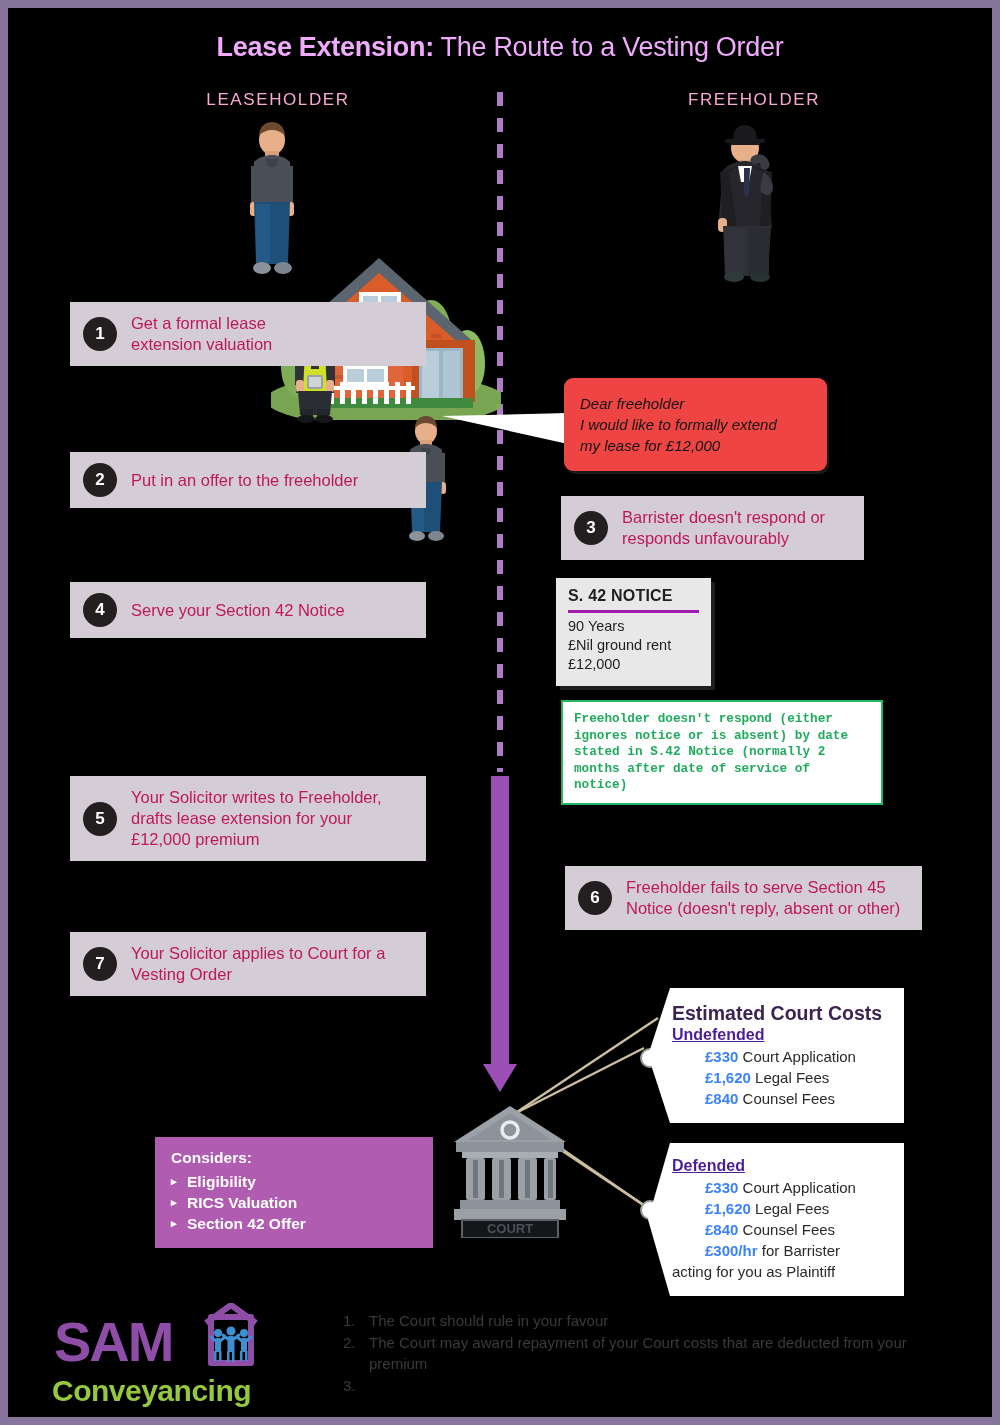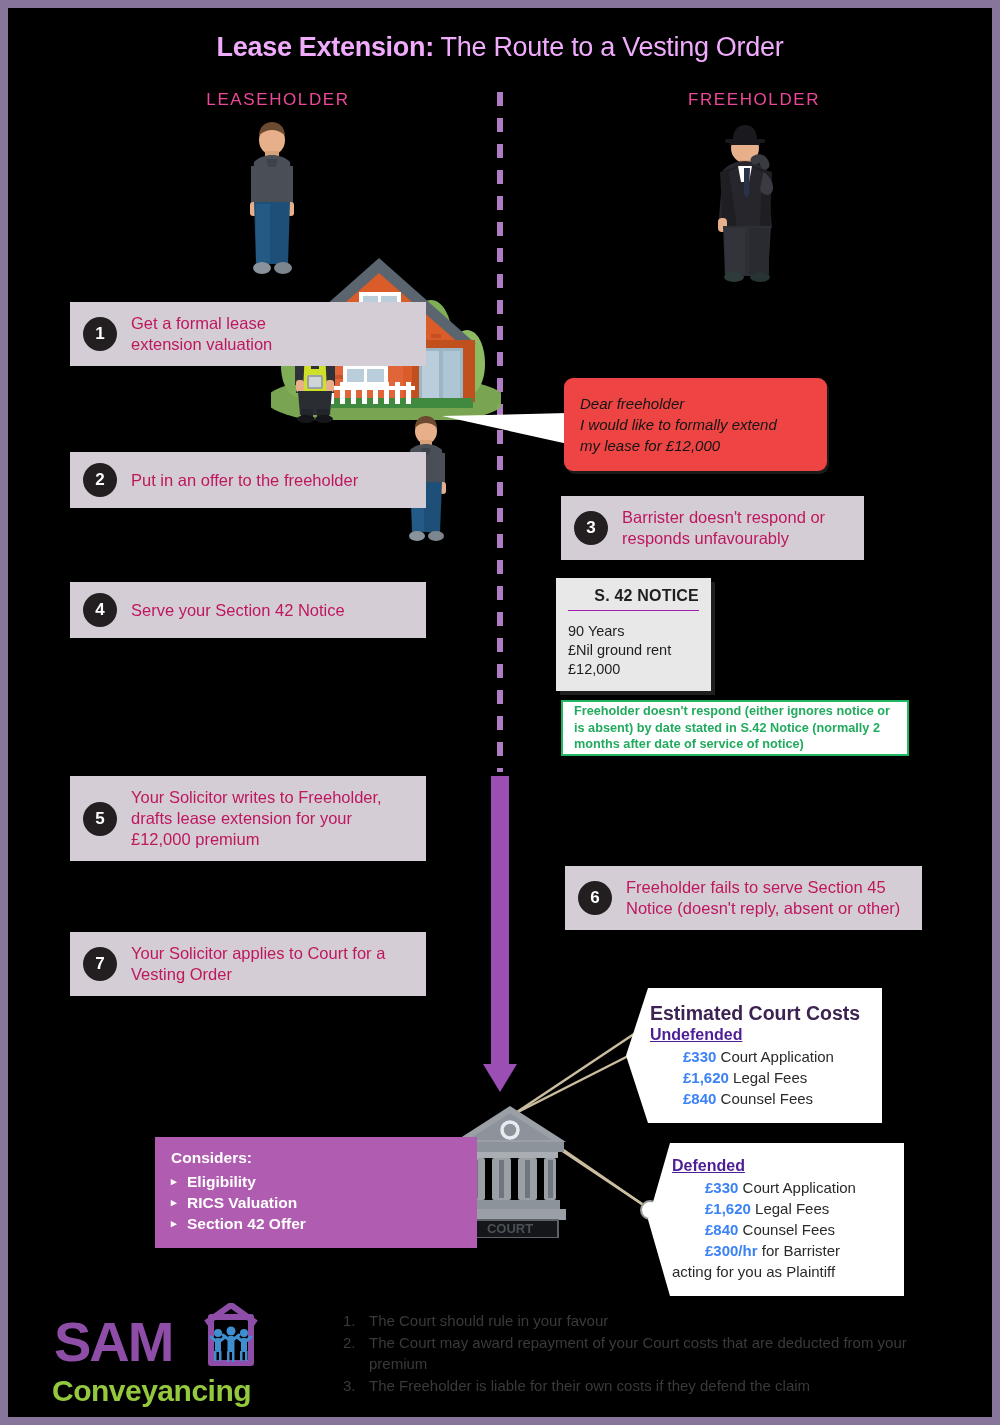--- a/index.html
+++ b/index.html
@@ -14,21 +14,21 @@
 
   
   #title{
     left:0;top:24px;width:984px;text-align:center;
     font-size:27px;color:#f0abfc;letter-spacing:-0.3px;
   }
   #title .t-bold{font-weight:bold;}
   #title .t-norm{font-weight:normal;}
 
   .col-head{
-    font-size:17px;color:#ec4899;letter-spacing:1.6px;text-align:center;
+    font-size:17px;color:#f9a8d4;letter-spacing:1.6px;text-align:center;
     width:300px;top:82px;font-weight:normal;
   }
   #head-leaseholder{left:120px;}
   #head-freeholder{left:596px;}
 
   
   #divider{
     left:489px;top:84px;width:6px;height:680px;
     background:repeating-linear-gradient(to bottom,#b07cc6 0 14px, rgba(0,0,0,0) 14px 26px);
   }
@@ -66,64 +66,64 @@
   #step7{left:62px;top:924px;width:356px;}
 
   
   #s42{
     left:548px;top:570px;width:155px;background:#e8e8e8;
     box-shadow:4px 4px 0 rgba(255,255,255,0.12);
     padding:9px 12px 12px 12px;box-sizing:border-box;
   }
   #s42 .s42-title{
     font-size:16px;font-weight:bold;color:#1f1f1f;letter-spacing:0.2px;
-    padding-bottom:5px;border-bottom:1px solid #a21caf;margin-bottom:11px;text-align:right;
+    padding-bottom:5px;border-bottom:3px solid #a21caf;margin-bottom:4px;
   }
   #s42 .s42-line{font-size:14.5px;color:#1f1f1f;line-height:19px;}
 
   
   #greennote{
-    left:553px;top:692px;width:348px;background:#fff;border:2px solid #20b662;
-    padding:1px 11px;box-sizing:border-box;
+    left:553px;top:692px;width:322px;background:#fff;border:2px solid #20b662;
+    padding:9px 11px;box-sizing:border-box;font-family:Liberation Mono, monospace;
   }
   #greennote .gn-txt{color:#22ab5e;font-size:12.7px;line-height:16.6px;font-weight:bold;}
 
   
   #bubble{
     left:556px;top:370px;width:263px;background:#ef4444;border-radius:9px;
     padding:15px 16px;box-sizing:border-box;
     box-shadow:2px 3px 0 rgba(255,255,255,0.10);
   }
   #bubble .b-txt{
     font-style:italic;font-size:15px;line-height:21px;color:#141414;white-space:pre-line;
   }
   #bubble-tail{
     left:434px;top:405px;width:0;height:0;
     border-top:3px solid transparent;border-bottom:28px solid transparent;
     border-right:126px solid #fff;
   }
 
   
   #considers{
-    left:147px;top:1129px;width:322px;background:#b05cb0;
+    left:147px;top:1129px;width:278px;background:#b05cb0;
     padding:12px 16px 14px 16px;box-sizing:border-box;
   }
   #considers .c-title{color:#fff;font-size:15.5px;font-weight:bold;margin-bottom:4px;}
   #considers .c-item{
     color:#fff;font-size:15.5px;font-weight:bold;line-height:21px;padding-left:16px;position:relative;
   }
   #considers .c-item .bullet{position:absolute;left:0;top:0;font-size:11px;}
 
   
   .callout{
     background:#fff;box-shadow:3px 3px 0 rgba(255,255,255,0.10);
     box-sizing:border-box;
   }
   #cost-undefended{
-    left:618px;top:980px;width:256px;
+    left:640px;top:980px;width:256px;
     padding:14px 14px 14px 24px;
     clip-path:polygon(22px 0,100% 0,100% 100%,22px 100%,0 50%);
   }
   #cost-defended{
     left:640px;top:1135px;width:256px;
     padding:14px 14px 14px 24px;
     clip-path:polygon(22px 0,100% 0,100% 100%,22px 100%,0 50%);
   }
   .callout .ch{font-size:19.5px;font-weight:bold;color:#3d2352;margin-bottom:1px;}
   .callout .csub{font-size:16px;font-weight:bold;color:#4c1d95;text-decoration:underline;margin-bottom:2px;}
@@ -434,18 +434,17 @@
     <div class="nrow">
       <div class="nnum">1.</div>
       <div class="ntxt">The Court should rule in your favour</div>
     </div>
     <div class="nrow">
       <div class="nnum">2.</div>
       <div class="ntxt">The Court may award repayment of your Court costs that are deducted from your premium</div>
     </div>
     <div class="nrow">
       <div class="nnum">3.</div>
-      <div class="ntxt">The Freeholder is liable for their own costs if they defend the claim</div>
     </div>
   </div>
 
  </div>
 </div>
 
 </body></html>

